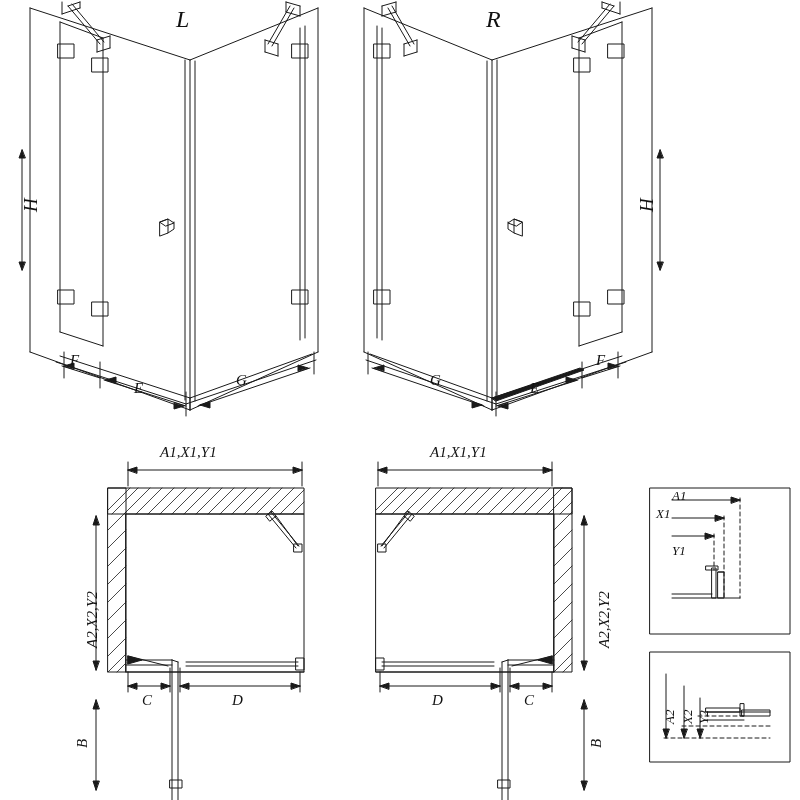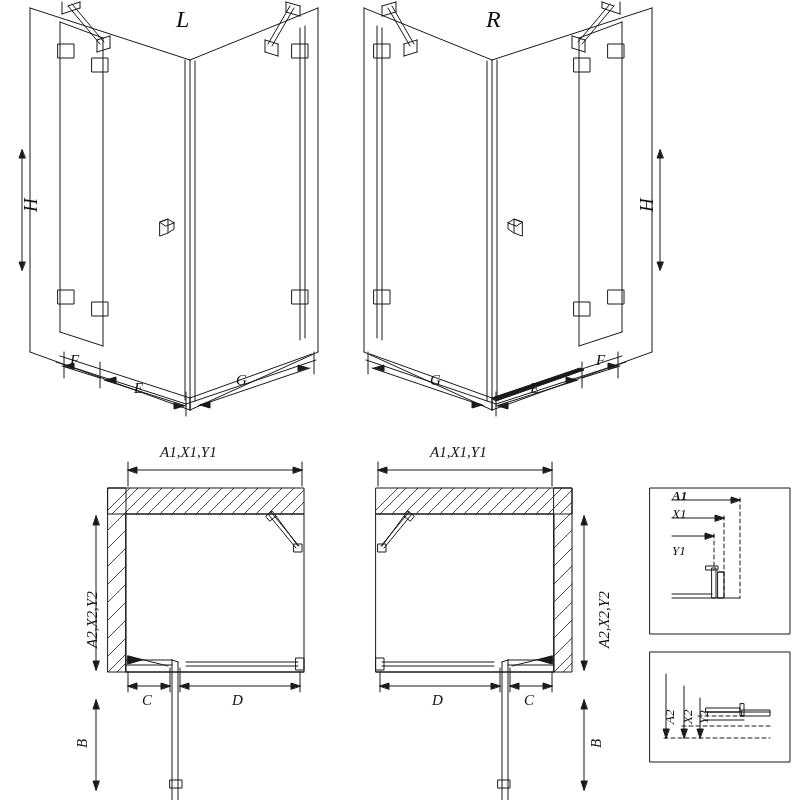--- a/index.html
+++ b/index.html
@@ -413,21 +413,21 @@
   <div class="lbl lbl-mid rot90" style="left:596px; top:648px;">A2,X2,Y2</div>
 
   <div class="lbl lbl-mid" style="left:142px; top:692px;">C</div>
   <div class="lbl lbl-mid" style="left:232px; top:692px;">D</div>
   <div class="lbl lbl-mid" style="left:432px; top:692px;">D</div>
   <div class="lbl lbl-mid" style="left:524px; top:692px;">C</div>
 
   <div class="lbl lbl-mid rot90" style="left:74px; top:748px;">B</div>
   <div class="lbl lbl-mid rot90" style="left:588px; top:748px;">B</div>
 
-  <div class="lbl lbl-small" style="left:672px; top:488px;font-weight:bold;">A1</div>
-  <div class="lbl lbl-small" style="left:672px; top:506px;">X1</div>
+  <div class="lbl lbl-small" style="left:672px; top:488px;">A1</div>
+  <div class="lbl lbl-small" style="left:656px; top:506px;">X1</div>
   <div class="lbl lbl-small" style="left:672px; top:543px;">Y1</div>
 
   <div class="lbl lbl-small rot90" style="left:662px; top:724px;">A2</div>
   <div class="lbl lbl-small rot90" style="left:680px; top:724px;">X2</div>
   <div class="lbl lbl-small rot90" style="left:696px; top:724px;">Y2</div>
 
 </div>
 
 </body></html>

